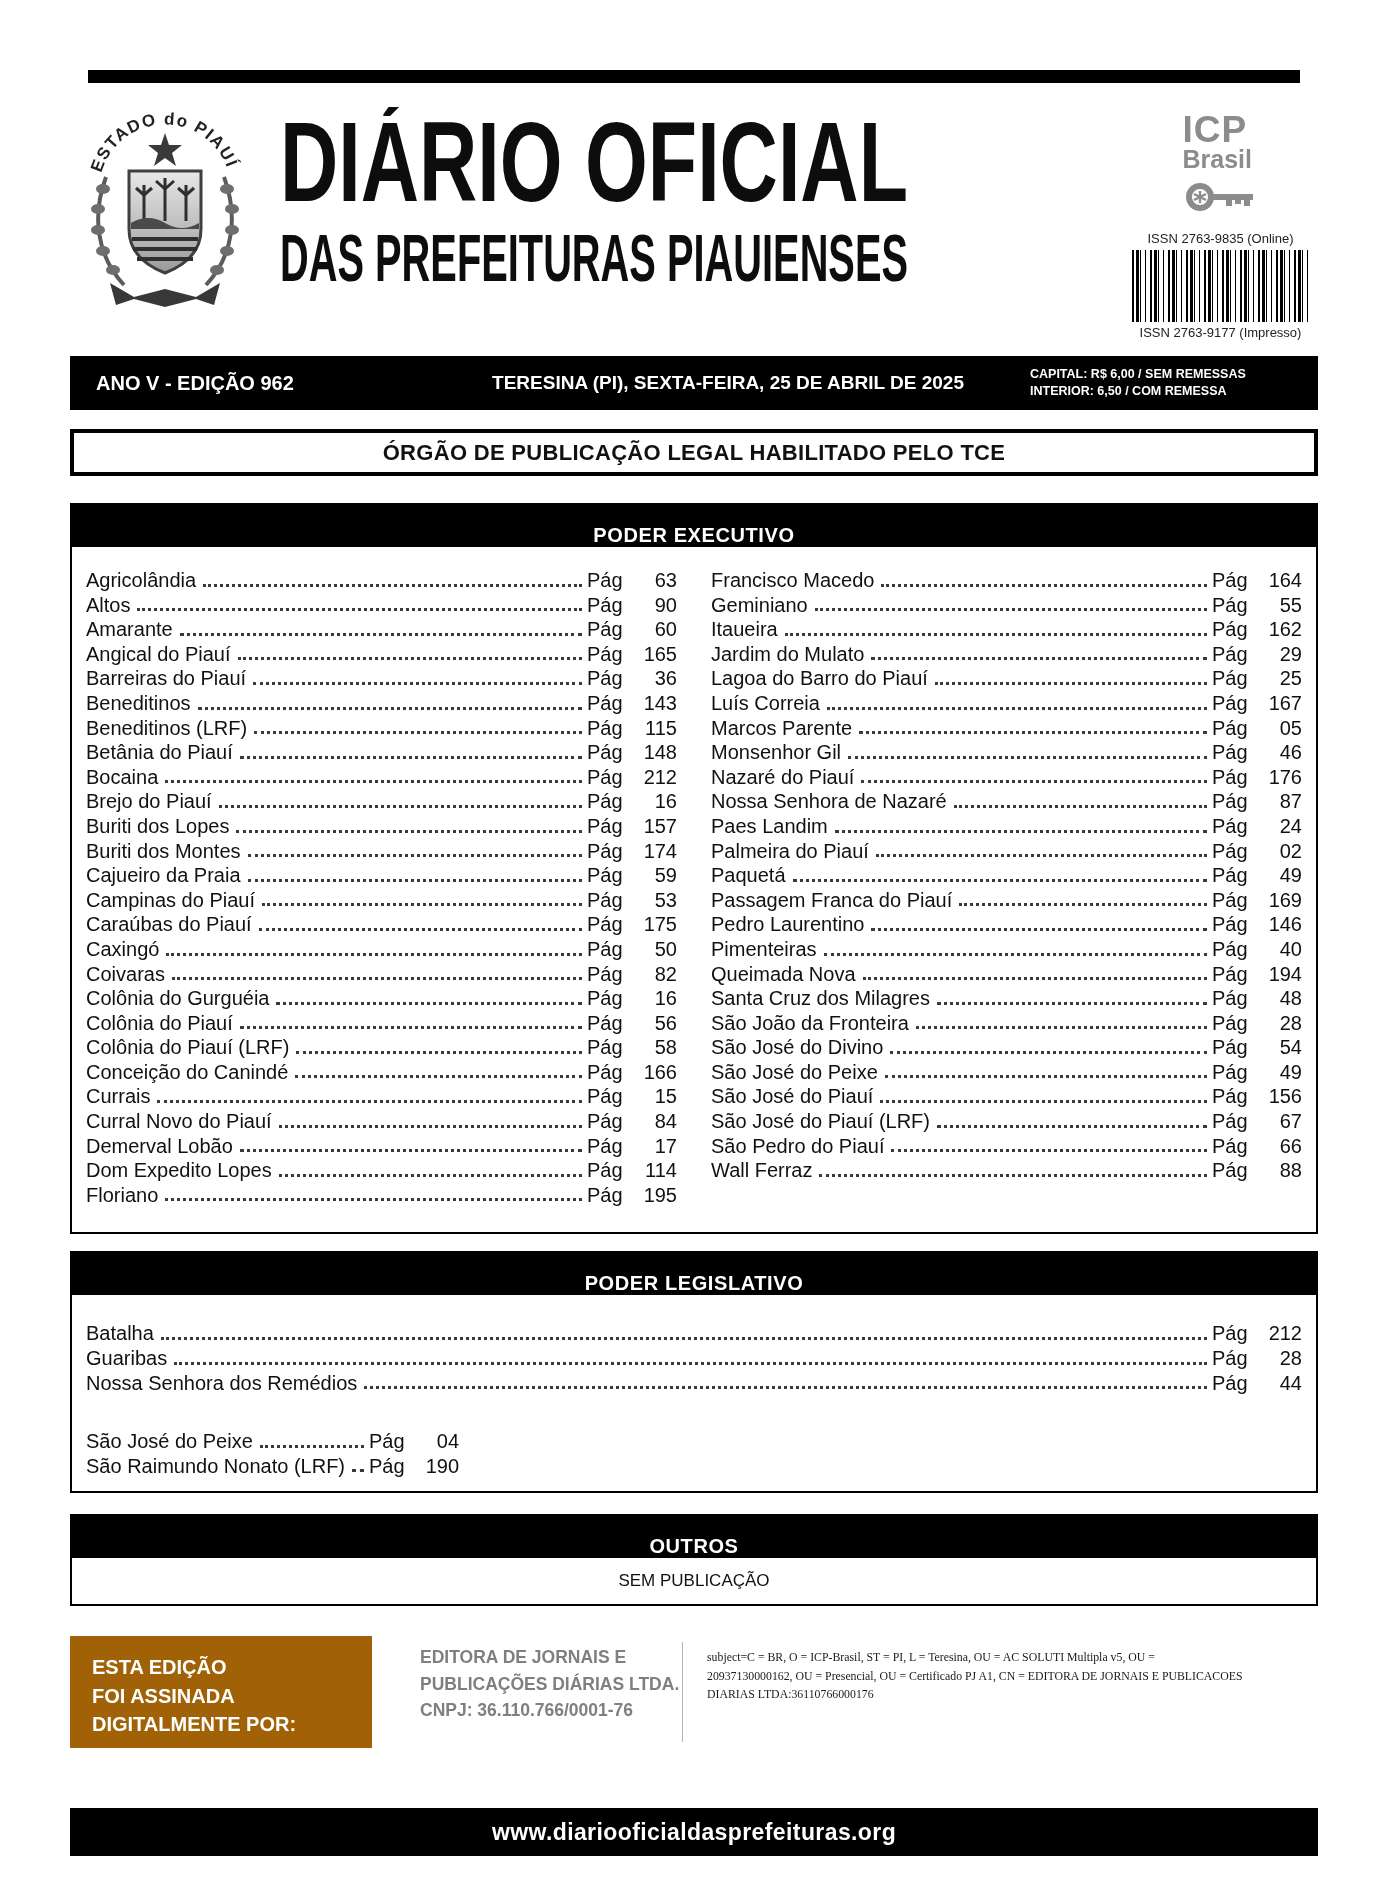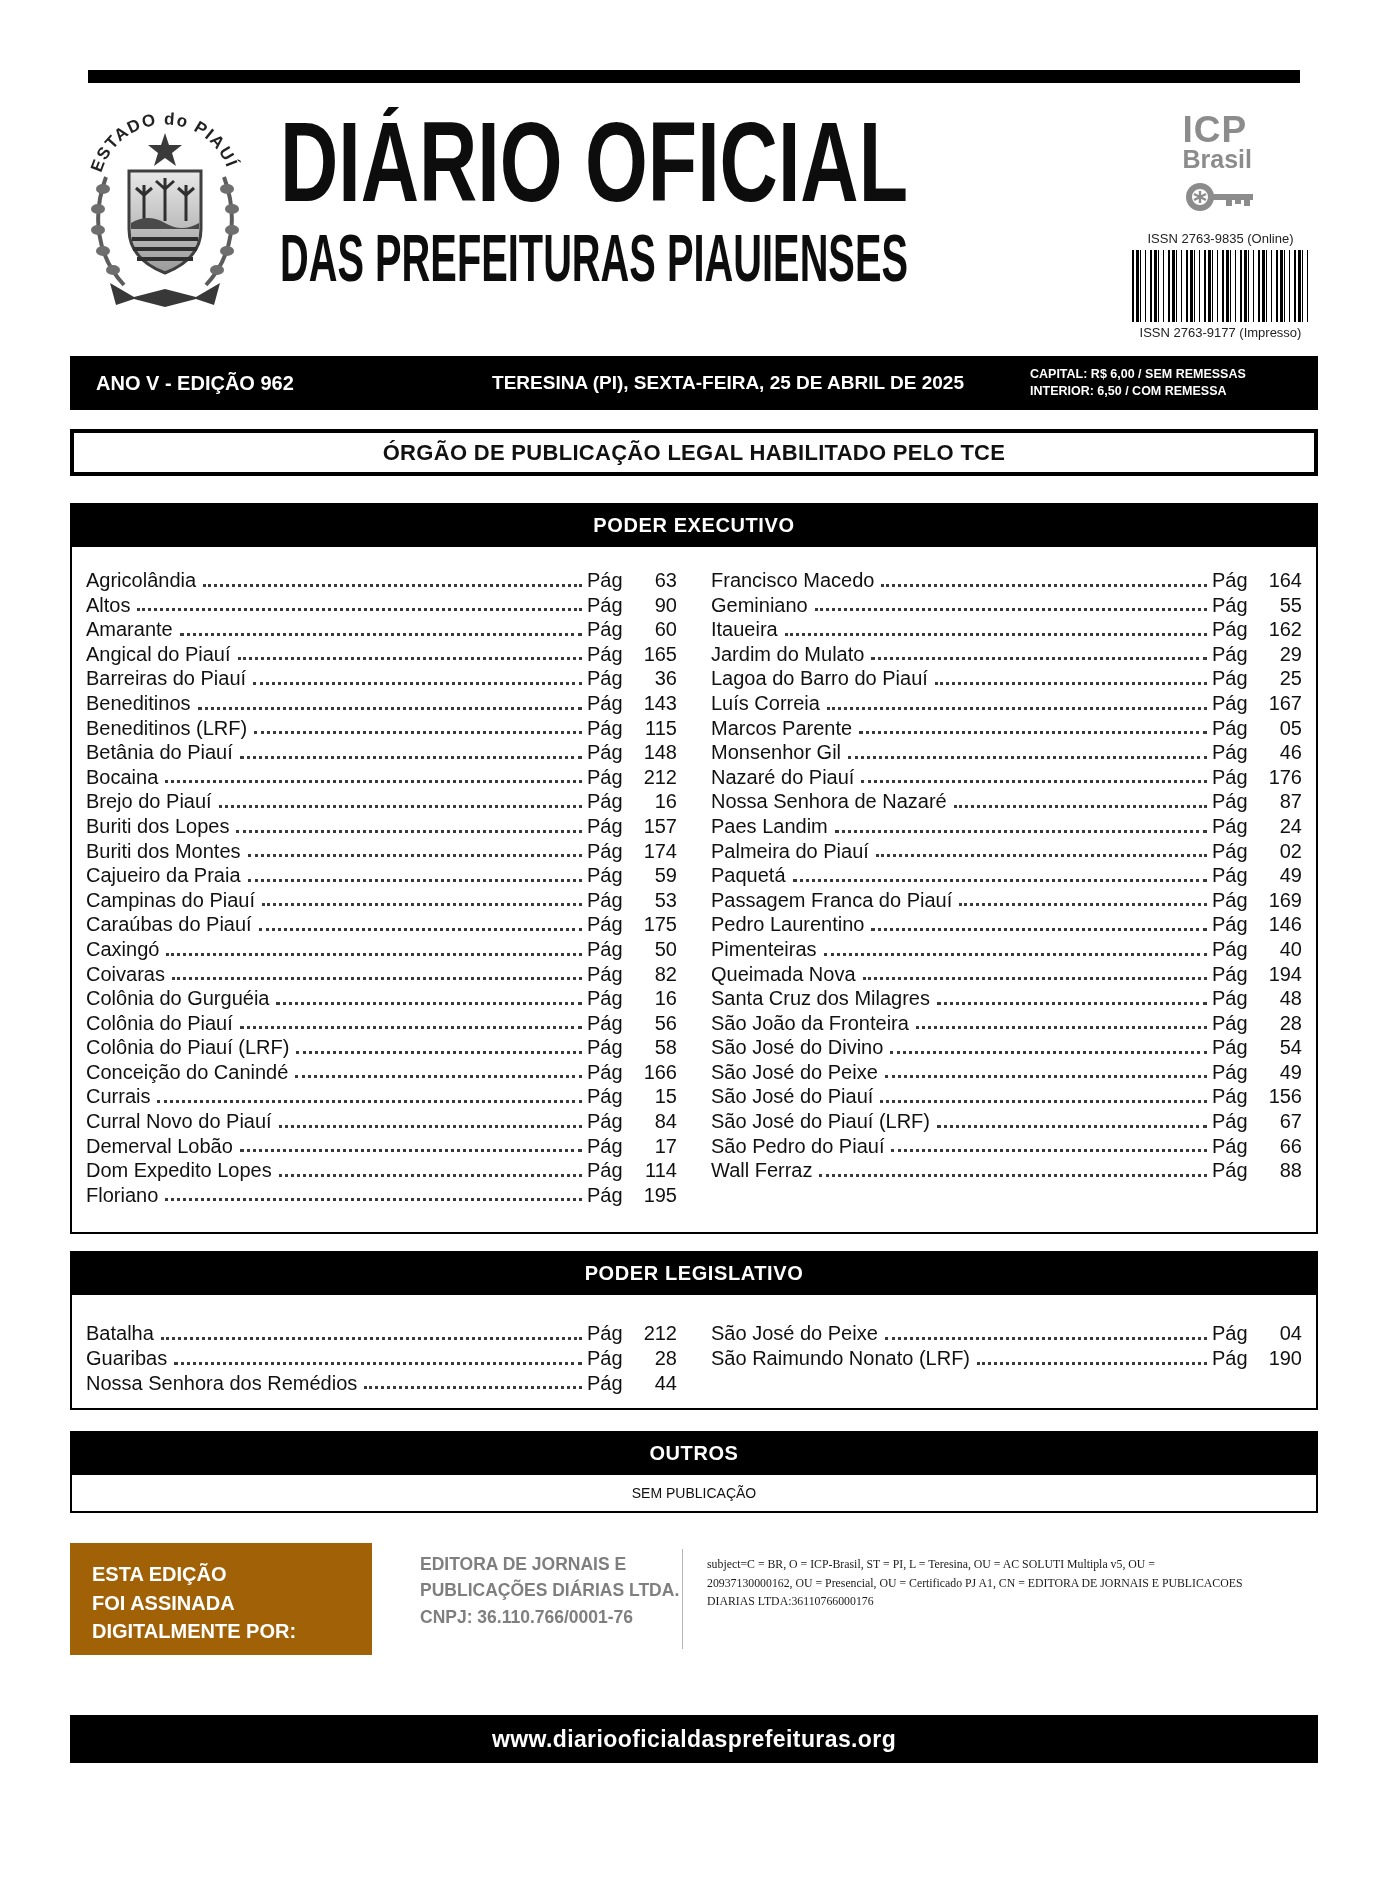--- a/index.html
+++ b/index.html
@@ -41,37 +41,37 @@
     display:flex; align-items:center; justify-content:center;
     font-size:22px; font-weight:bold; letter-spacing:0.3px; }
 
   
   .headline { margin-top:12px; text-align:center; font-weight:bold;
     font-size:48px; line-height:1.22; letter-spacing:0.5px;
     -webkit-text-stroke:2.2px #000; }
 
   
   .sec-bar { background:#000; color:#fff; height:44px; display:flex;
-    align-items:center; justify-content:center; font-size:20px; font-weight:bold;
+    align-items:flex-end; justify-content:center; font-size:20px; font-weight:bold;
     letter-spacing:0.6px; }
   .sec-bar.exec { margin-top:27px; }
   .sec-bar.leg  { margin-top:17px; }
   .sec-bar.out  { margin-top:21px; }
   .sec-box { border:2px solid #000; border-top:none; }
   .idx-wrap { display:flex; gap:34px; padding:21px 14px 25px 14px; }
   .idx-col { flex:1; min-width:0; }
   .idx-row { display:flex; align-items:flex-end; font-size:20px; line-height:24.6px; }
   .idx-name { white-space:nowrap; }
   .idx-dots { flex:1; border-bottom:3px dotted #3a3a3a; margin:0 5px 6px 7px; min-width:12px; }
   .idx-pag { width:44px; flex:none; }
   .idx-num { width:46px; flex:none; text-align:right; }
 
   .leg-wrap { padding:26px 14px 13px 14px; }
-  .out-box { height:38px; display:flex; align-items:center; justify-content:center;
-    font-size:14px; }
+  .out-box { height:48px; display:flex; align-items:center; justify-content:center;
+    font-size:17px; }
 
   
   .sig { margin-top:30px; display:flex; height:112px; }
   .sig-black { width:302px; background:#a16207; color:#fff; font-size:20px; font-weight:bold;
     line-height:1.42; padding:17px 10px 0 22px; }
   .sig-pub { width:288px; padding:8px 0 0 26px; color:#7f7f7f; font-weight:bold;
     font-size:17.5px; line-height:1.5;margin-left:22px; }
   .sig-div { width:1px; background:#b5b5b5; margin:6px 0; }
   .sig-cert { flex:1; max-width:560px; padding:12px 0 0 24px;
     font-family:"Liberation Serif", serif; font-size:11.8px; line-height:1.55; color:#1a1a1a; }
@@ -489,21 +489,21 @@
             <span class="idx-num">88</span>
           </div>
         </div>
     </div>
   </div>
 
   <div class="sec-bar leg">
     <span>PODER LEGISLATIVO</span>
   </div>
   <div class="sec-box">
-    <div class="idx-wrap leg-wrap" style="padding-top:26px;">
+    <div class="idx-wrap leg-wrap" style="padding-top:26px;flex-direction:column;">
       <div class="idx-col">
           <div class="idx-row">
             <span class="idx-name">Batalha</span>
             <span class="idx-dots"></span>
             <span class="idx-pag">Pág</span>
             <span class="idx-num">212</span>
           </div>
           <div class="idx-row">
             <span class="idx-name">Guaribas</span>
             <span class="idx-dots"></span>

